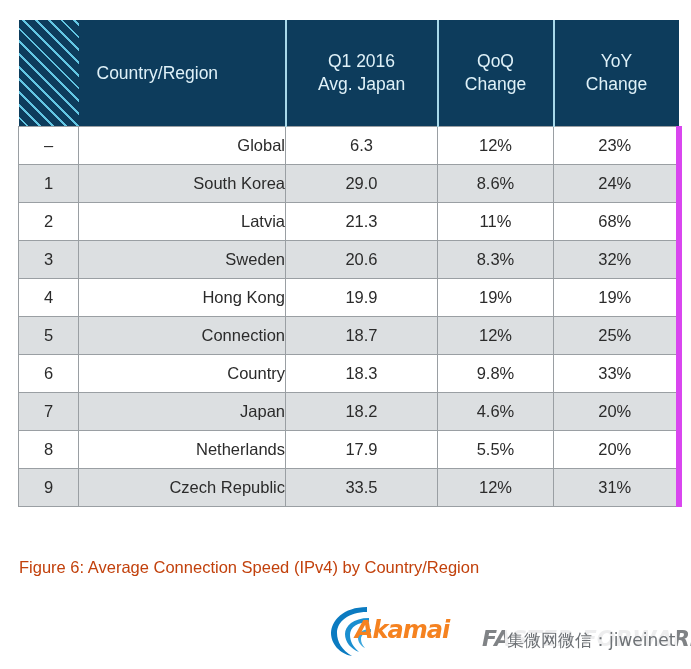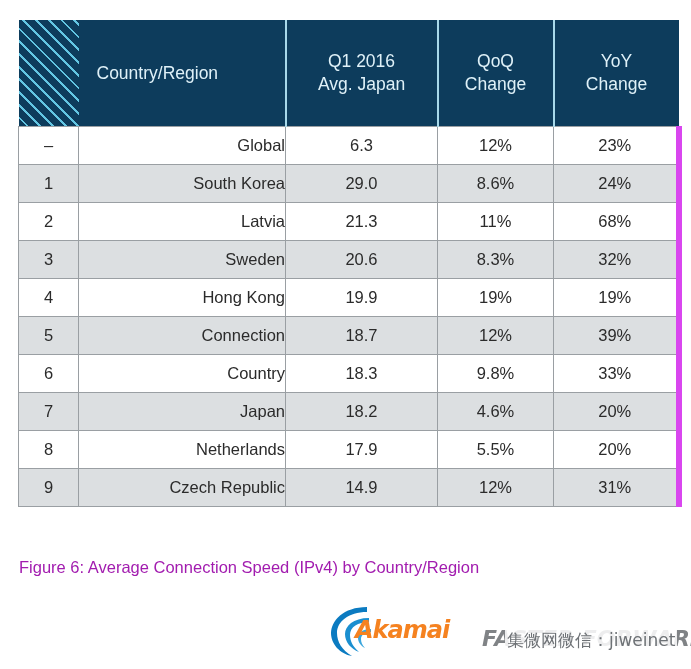--- a/index.html
+++ b/index.html
@@ -111,21 +111,21 @@
   tbody tr:first-child td {
     border-top: 1px solid #9a9fa3;
   }
 
   
   .caption {
     position: absolute;
     left: 19px;
     top: 558px;
     font-size: 16.5px;
-    color: #a21caf;
+    color: #c2410c;
     white-space: nowrap;
   }
 
   
   .logo-block {
     position: absolute;
     left: 327px;
     top: 602px;
     width: 364px;
     height: 62px;
@@ -245,21 +245,21 @@
             <td class="cell-name">Hong Kong</td>
             <td class="cell-mbps">19.9</td>
             <td class="cell-qoq">19%</td>
             <td class="cell-yoy">19%</td>
           </tr>
           <tr class="alt">
             <td class="cell-rank">5</td>
             <td class="cell-name">Connection</td>
             <td class="cell-mbps">18.7</td>
             <td class="cell-qoq">12%</td>
-            <td class="cell-yoy">39%</td>
+            <td class="cell-yoy">25%</td>
           </tr>
           <tr>
             <td class="cell-rank">6</td>
             <td class="cell-name">Country</td>
             <td class="cell-mbps">18.3</td>
             <td class="cell-qoq">9.8%</td>
             <td class="cell-yoy">33%</td>
           </tr>
           <tr class="alt">
             <td class="cell-rank">7</td>
@@ -271,21 +271,21 @@
           <tr>
             <td class="cell-rank">8</td>
             <td class="cell-name">Netherlands</td>
             <td class="cell-mbps">17.9</td>
             <td class="cell-qoq">5.5%</td>
             <td class="cell-yoy">20%</td>
           </tr>
           <tr class="alt">
             <td class="cell-rank">9</td>
             <td class="cell-name">Czech Republic</td>
-            <td class="cell-mbps">14.9</td>
+            <td class="cell-mbps">33.5</td>
             <td class="cell-qoq">12%</td>
             <td class="cell-yoy">31%</td>
           </tr>
         </tbody>
     </table>
   </div>
 
   <div class="caption">Figure 6: Average Connection Speed (IPv4) by Country/Region</div>
 
   <div class="logo-block">

